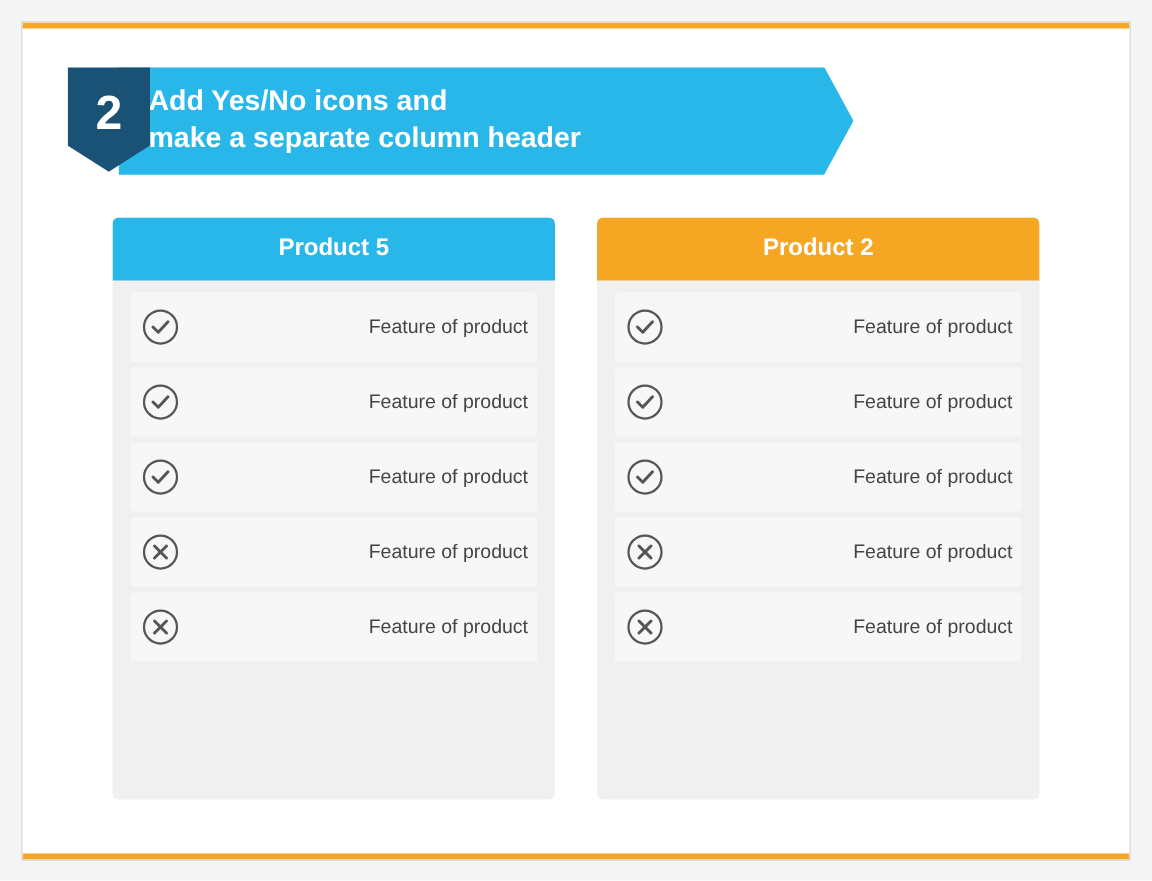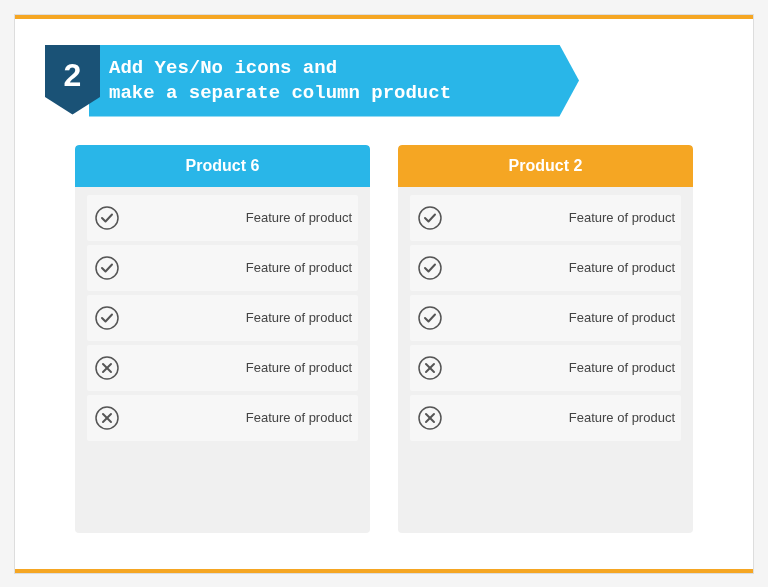--- a/index.html
+++ b/index.html
@@ -46,29 +46,28 @@
     .step-number {
       color: #fff;
       font-size: 32px;
       font-weight: bold;
       margin-top: -8px;
     }
     
     .header-banner {
       position: absolute;
       top: 30px;
-      left: 74px;
+      left: 64px;
       width: 490px;
       height: 72px;
       background: #29b6e8;
       display: flex;
       align-items: center;
       padding-left: 20px;
       clip-path: polygon(0 0, 96% 0, 100% 50%, 96% 100%, 0 100%);
-      font-family: Liberation Mono, monospace;
     }
     .header-text {
       color: #fff;
       font-size: 19px;
       font-weight: 600;
       line-height: 1.3;
     }
     
     .content-area {
       position: absolute;
@@ -152,28 +151,28 @@
 
 <div class="slide">
 
   <div class="step-number-area">
     <span class="step-number">2</span>
   </div>
 
   <div class="header-banner">
     <div class="header-text">
       <span>Add Yes/No icons and</span><br>
-      <span>make a separate column product</span>
+      <span>make a separate column header</span>
     </div>
   </div>
 
   <div class="content-area">
 
     <div class="product-column">
-      <div class="product-header blue">Product 6</div>
+      <div class="product-header blue">Product 5</div>
       <div class="feature-list">
 
         <div class="feature-item">
           <div class="feature-icon">
             <svg viewBox="0 0 24 24" fill="none">
               <circle cx="12" cy="12" r="11" stroke="#555" stroke-width="1.5" fill="none"></circle>
               <polyline points="7,12 10.5,15.5 17,8.5" stroke="#555" stroke-width="2" stroke-linecap="round" stroke-linejoin="round"></polyline>
             </svg>
           </div>
           <span class="feature-text">Feature of product</span>

